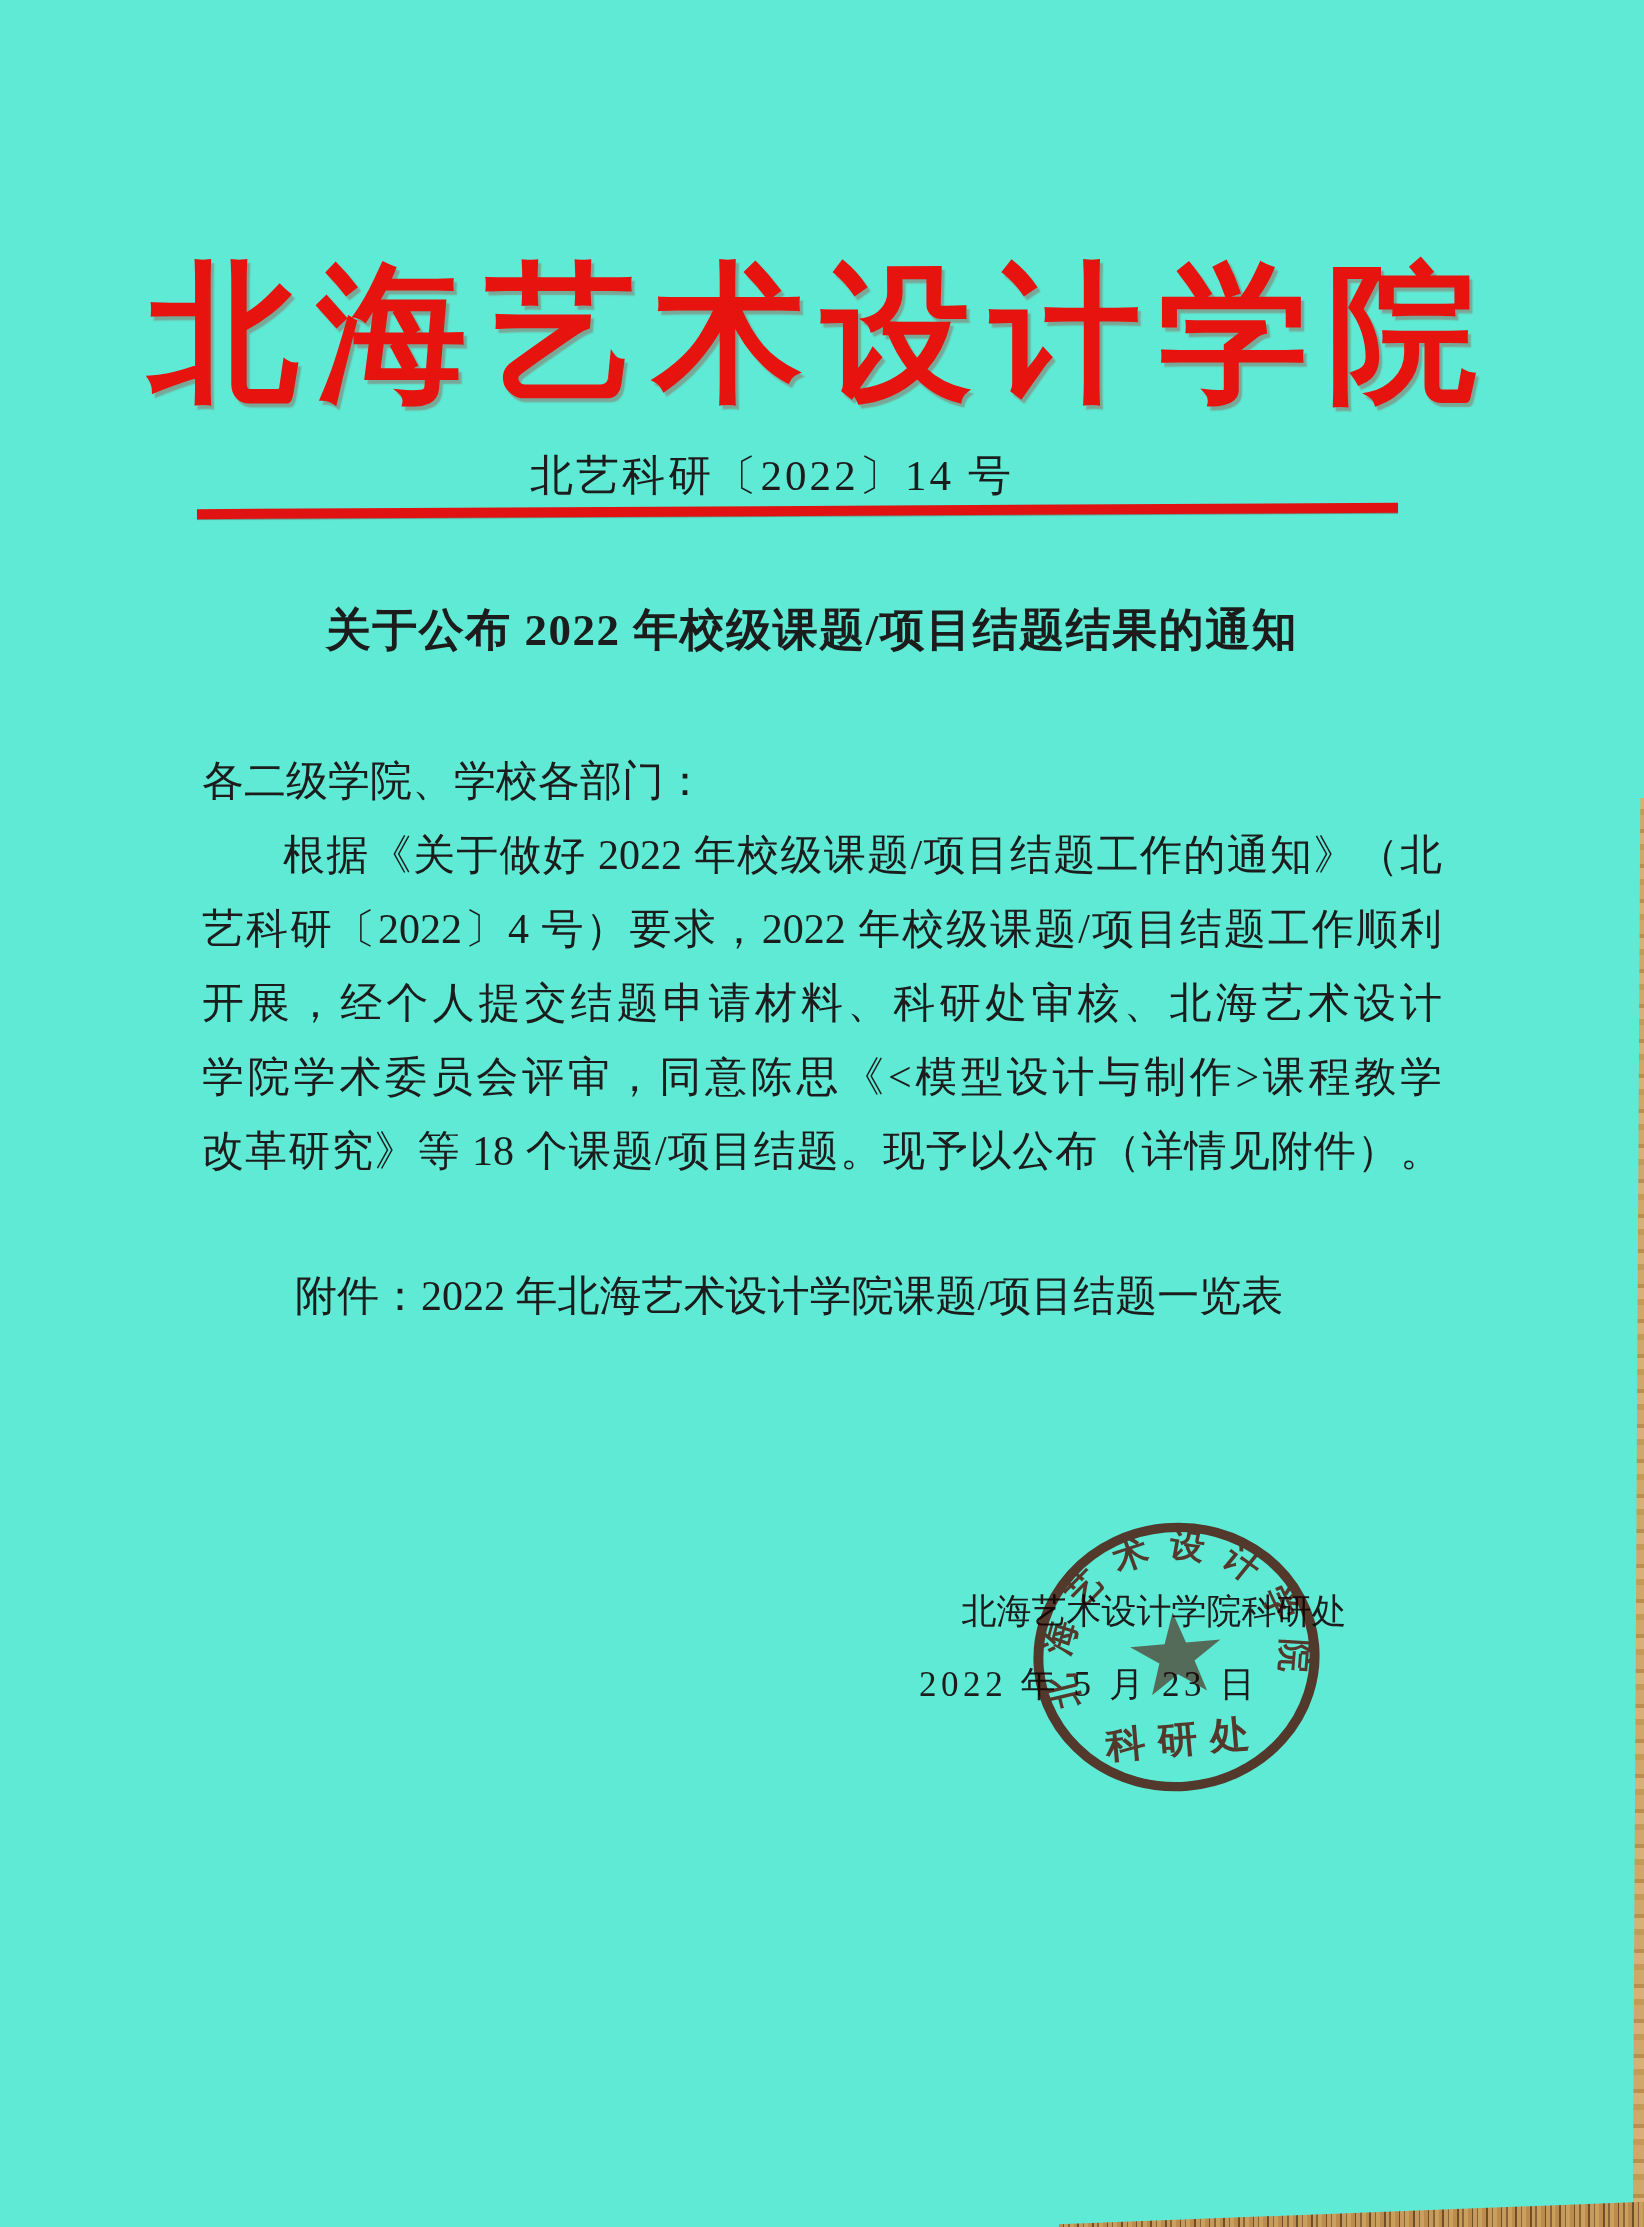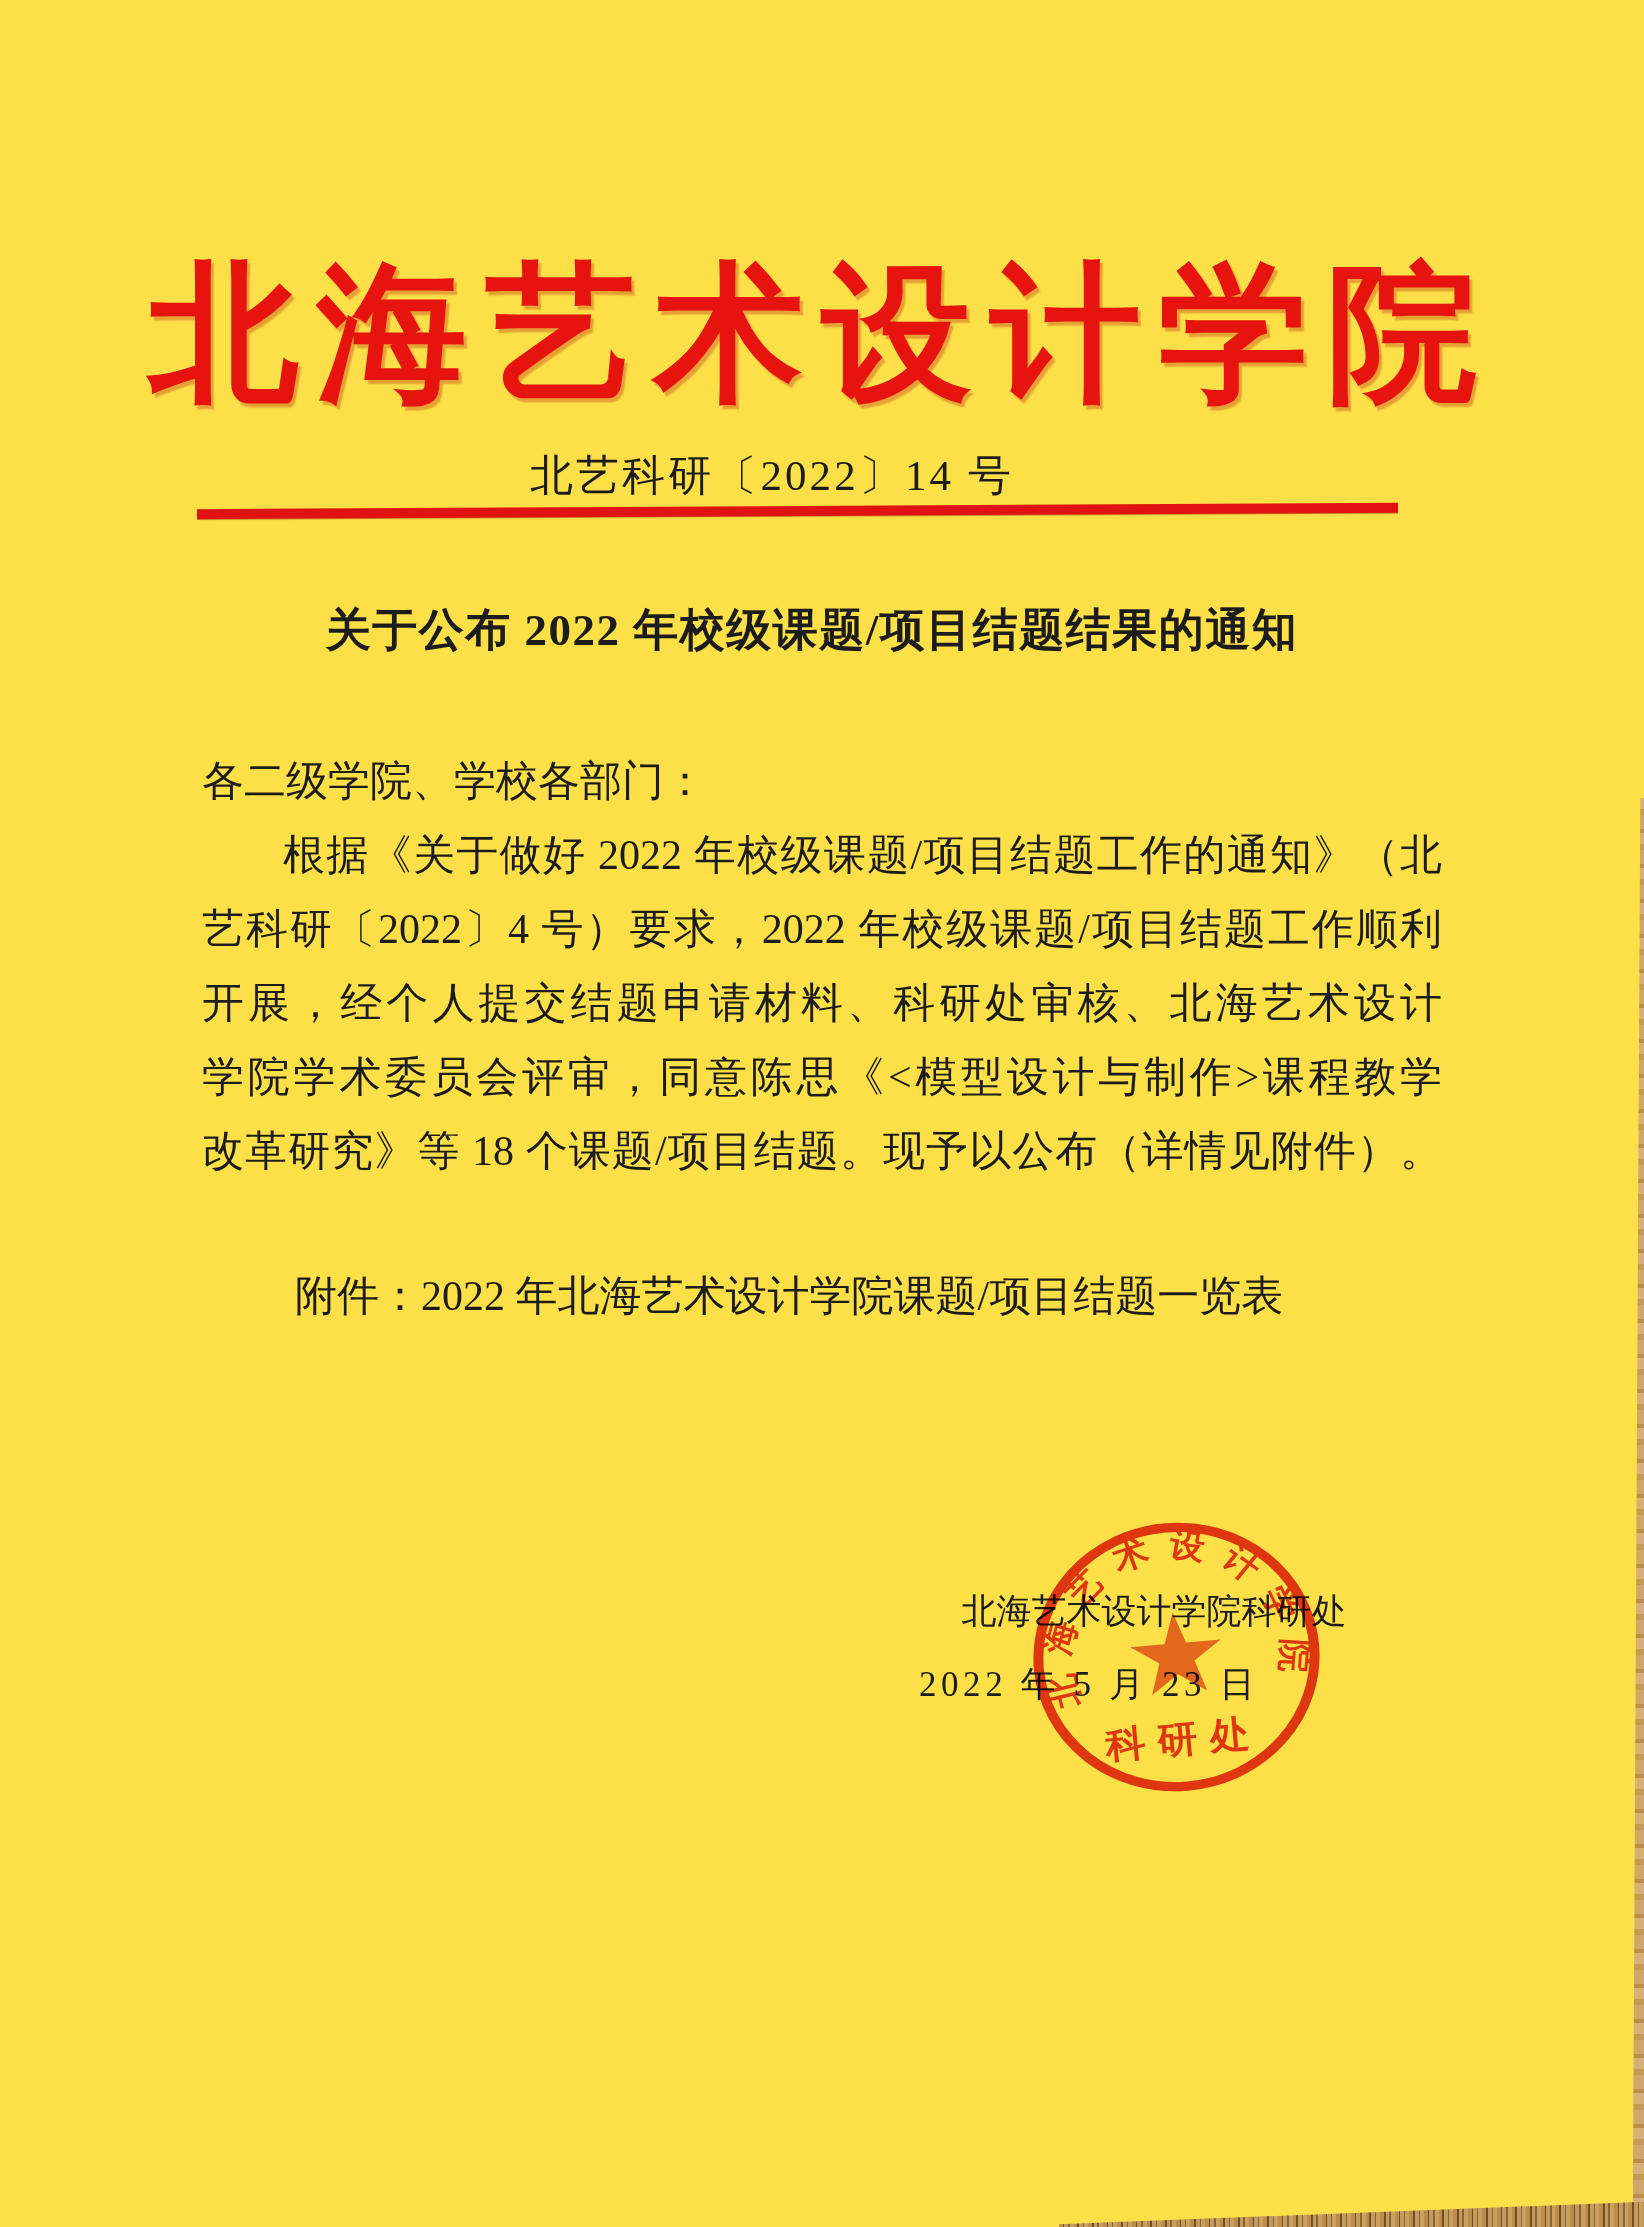--- a/index.html
+++ b/index.html
@@ -1,19 +1,19 @@
 <!DOCTYPE html>
 <html style="--c-brand_red: #e6130e; --c-divider_red: #e01312; --c-seal_red: #dc2318; --c-ink_black: #1c1c1c; --c-desk_wood: #c9a05f;font-size:12.3px"><head>
 <meta charset="utf-8">
 <style>
   html,body{margin:0;padding:0;background:#e8e6e0;}
   .page{
     position:relative;
     width:1645px;height:2227px;
-    background:#fde047;
+    background:#5eead4;
     overflow:hidden;
     font-family:"Liberation Serif","DejaVu Serif",serif;
     color:var(--c-ink_black,#1c1c1c);
   }
   
   .school-name{
     position:absolute;top:235px;left:822px;transform:translateX(-50%);
     margin:0;white-space:nowrap;
     font-size:150px;font-weight:700;letter-spacing:18.4px;
     color:var(--c-brand_red,#e6130e);

